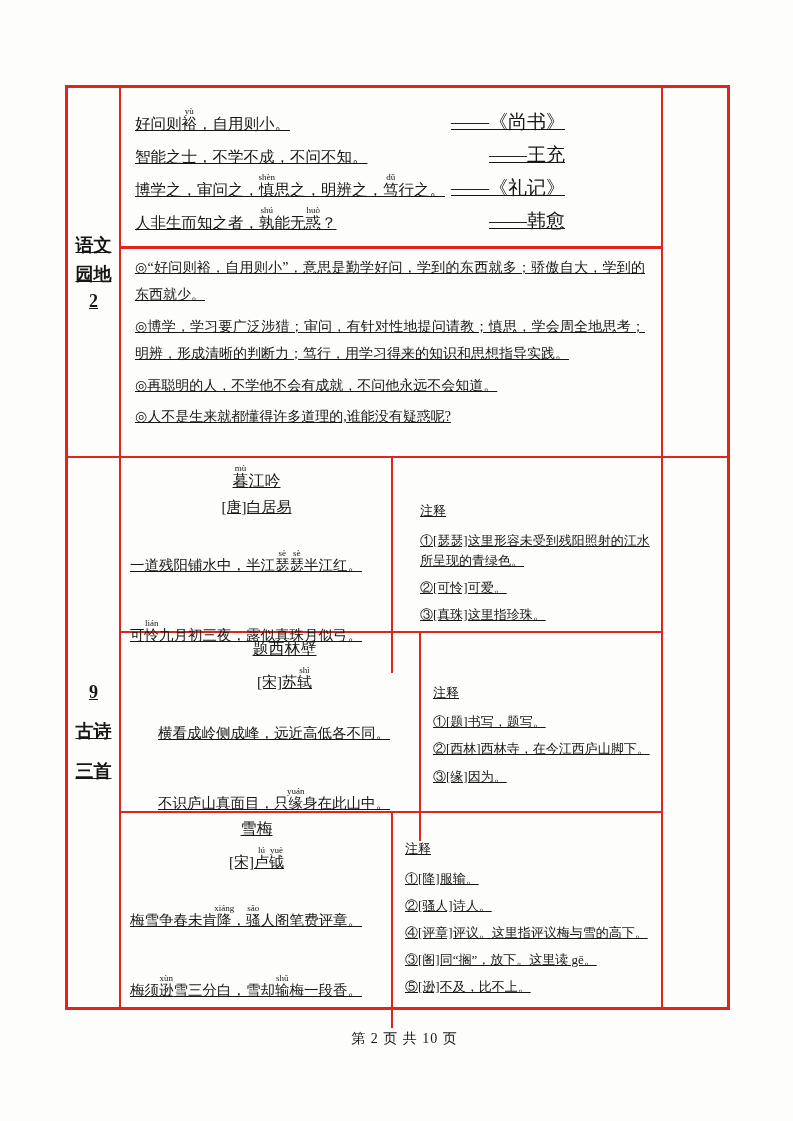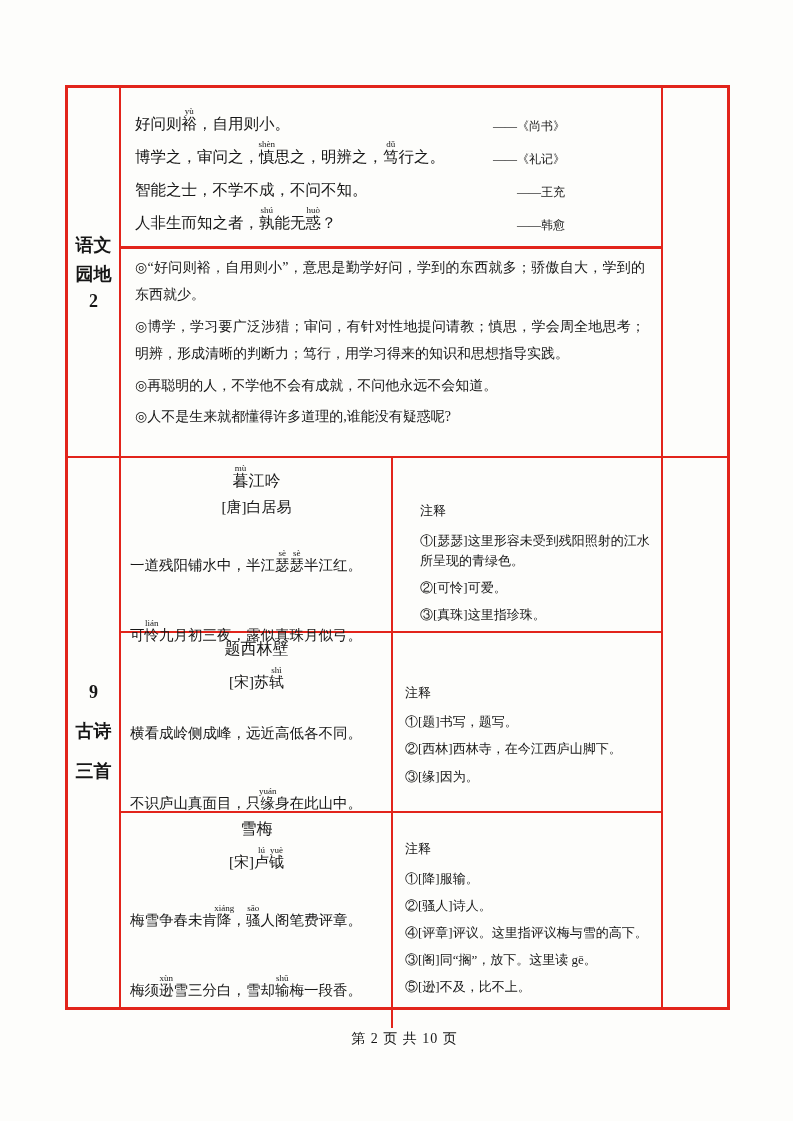--- a/index.html
+++ b/index.html
@@ -7,40 +7,40 @@
   body { font-family:"Liberation Serif","DejaVu Serif",serif; color:#161616; }
   .page { position:relative; width:793px; height:1121px; background:#fdfdfb; margin:0 auto; overflow:hidden; }
 
   .doc-table {
     position:absolute; left:65px; top:85px; width:665px; height:925px;
     border:3px solid var(--red); background:#fdfdfb;
     display:grid; grid-template-columns:53px 1fr 64px; grid-template-rows:370px 1fr;
   }
   :root { --red:#e2241b; }
 
-  .cell { min-width:0; min-height:0; }
+  .cell { min-width:0; min-height:0;text-decoration:underline; }
   .label-cell { border-right:2px solid var(--red); display:flex; flex-direction:column; justify-content:center; align-items:center; font-weight:bold; font-size:18px; }
   .label-cell.row1 { gap:5px; }
   .label-cell.row2 { gap:16px; }
   .content-cell { border-right:2px solid var(--red); }
   .row1 { border-bottom:2px solid var(--red); }
 
   
   .content-cell.row1 { display:flex; flex-direction:column; }
   .quotes { height:158px; padding:14px 96px 4px 14px; }
   .quote-line { display:flex; justify-content:space-between; align-items:flex-end; height:33px; font-size:15.5px; white-space:nowrap; }
-  .quote-source { font-size:12px; margin-left:0; }
+  .quote-source { font-size:19px; margin-left:0; }
   .notes-block { flex:1; border-top:3.5px solid var(--red); padding:6px 16px 6px 14px; }
   .note { font-size:14px; line-height:1.92; margin-bottom:5px; text-align:justify; }
 
   
   .poems { display:flex; flex-direction:column; }
   .poem-row { display:grid; grid-template-columns:272px 1fr; }
   .poem-row.r1 { height:175px; border-bottom:2px solid var(--red);gap:15px; }
-  .poem-row.r2 { height:180px; border-bottom:2px solid var(--red); }
+  .poem-row.r2 { height:180px; border-bottom:2px solid var(--red);padding-left:28px; }
   .poem-row.r3 { flex:1; }
   .poem-cell { border-right:2px solid var(--red); display:flex; flex-direction:column; justify-content:center; padding:6px 8px 6px 9px; }
   .poem-title { text-align:center; font-size:16px; margin-bottom:6px; }
   .poem-author { text-align:center; font-size:15px; margin-bottom:10px; }
   .poem-line { font-size:14.5px; margin:22px 0; white-space:nowrap; }
   .notes-cell { display:flex; flex-direction:column; justify-content:center; padding:8px 8px 8px 12px; }
   .notes-title { font-size:13px; margin-bottom:7px; }
   .pnote { font-size:13px; line-height:1.55; margin:3.5px 0; text-align:left; }
 
   ruby { ruby-align:center; }
@@ -60,26 +60,26 @@
       <span class="label-line">2</span>
     </div>
 
     <div class="cell content-cell row1">
       <div class="quotes">
         <div class="quote-line">
           <span class="quote-text">好问则<ruby>裕<rt>yù</rt></ruby>，自用则小。</span>
           <span class="quote-source">——《尚书》</span>
         </div>
         <div class="quote-line">
+          <span class="quote-text">智能之士，不学不成，不问不知。</span>
+          <span class="quote-source">——王充</span>
+        </div>
+        <div class="quote-line">
           <span class="quote-text">博学之，审问之，<ruby>慎<rt>shèn</rt></ruby>思之，明辨之，<ruby>笃<rt>dǔ</rt></ruby>行之。</span>
           <span class="quote-source">——《礼记》</span>
-        </div>
-        <div class="quote-line">
-          <span class="quote-text">智能之士，不学不成，不问不知。</span>
-          <span class="quote-source">——王充</span>
         </div>
         <div class="quote-line">
           <span class="quote-text">人非生而知之者，<ruby>孰<rt>shú</rt></ruby>能无<ruby>惑<rt>huò</rt></ruby>？</span>
           <span class="quote-source">——韩愈</span>
         </div>
       </div>
       <div class="notes-block">
         <p class="note">◎“好问则裕，自用则小”，意思是勤学好问，学到的东西就多；骄傲自大，学到的东西就少。</p>
         <p class="note">◎博学，学习要广泛涉猎；审问，有针对性地提问请教；慎思，学会周全地思考；明辨，形成清晰的判断力；笃行，用学习得来的知识和思想指导实践。</p>
         <p class="note">◎再聪明的人，不学他不会有成就，不问他永远不会知道。</p>

